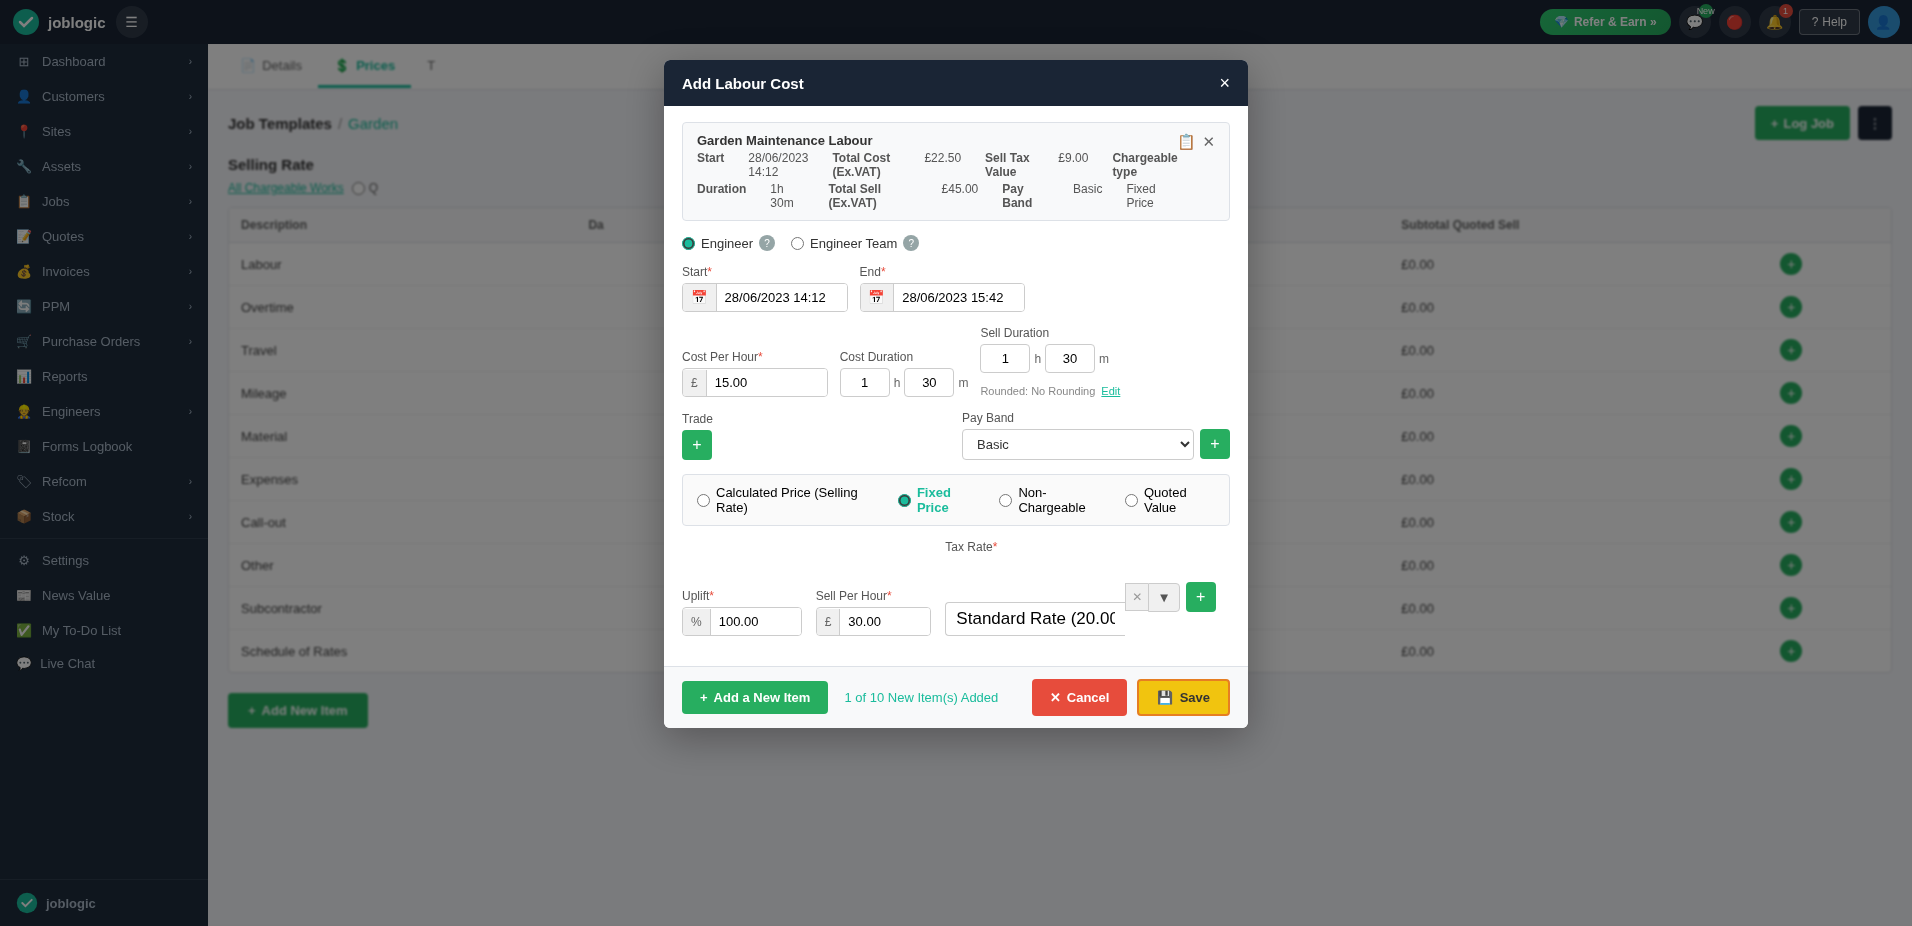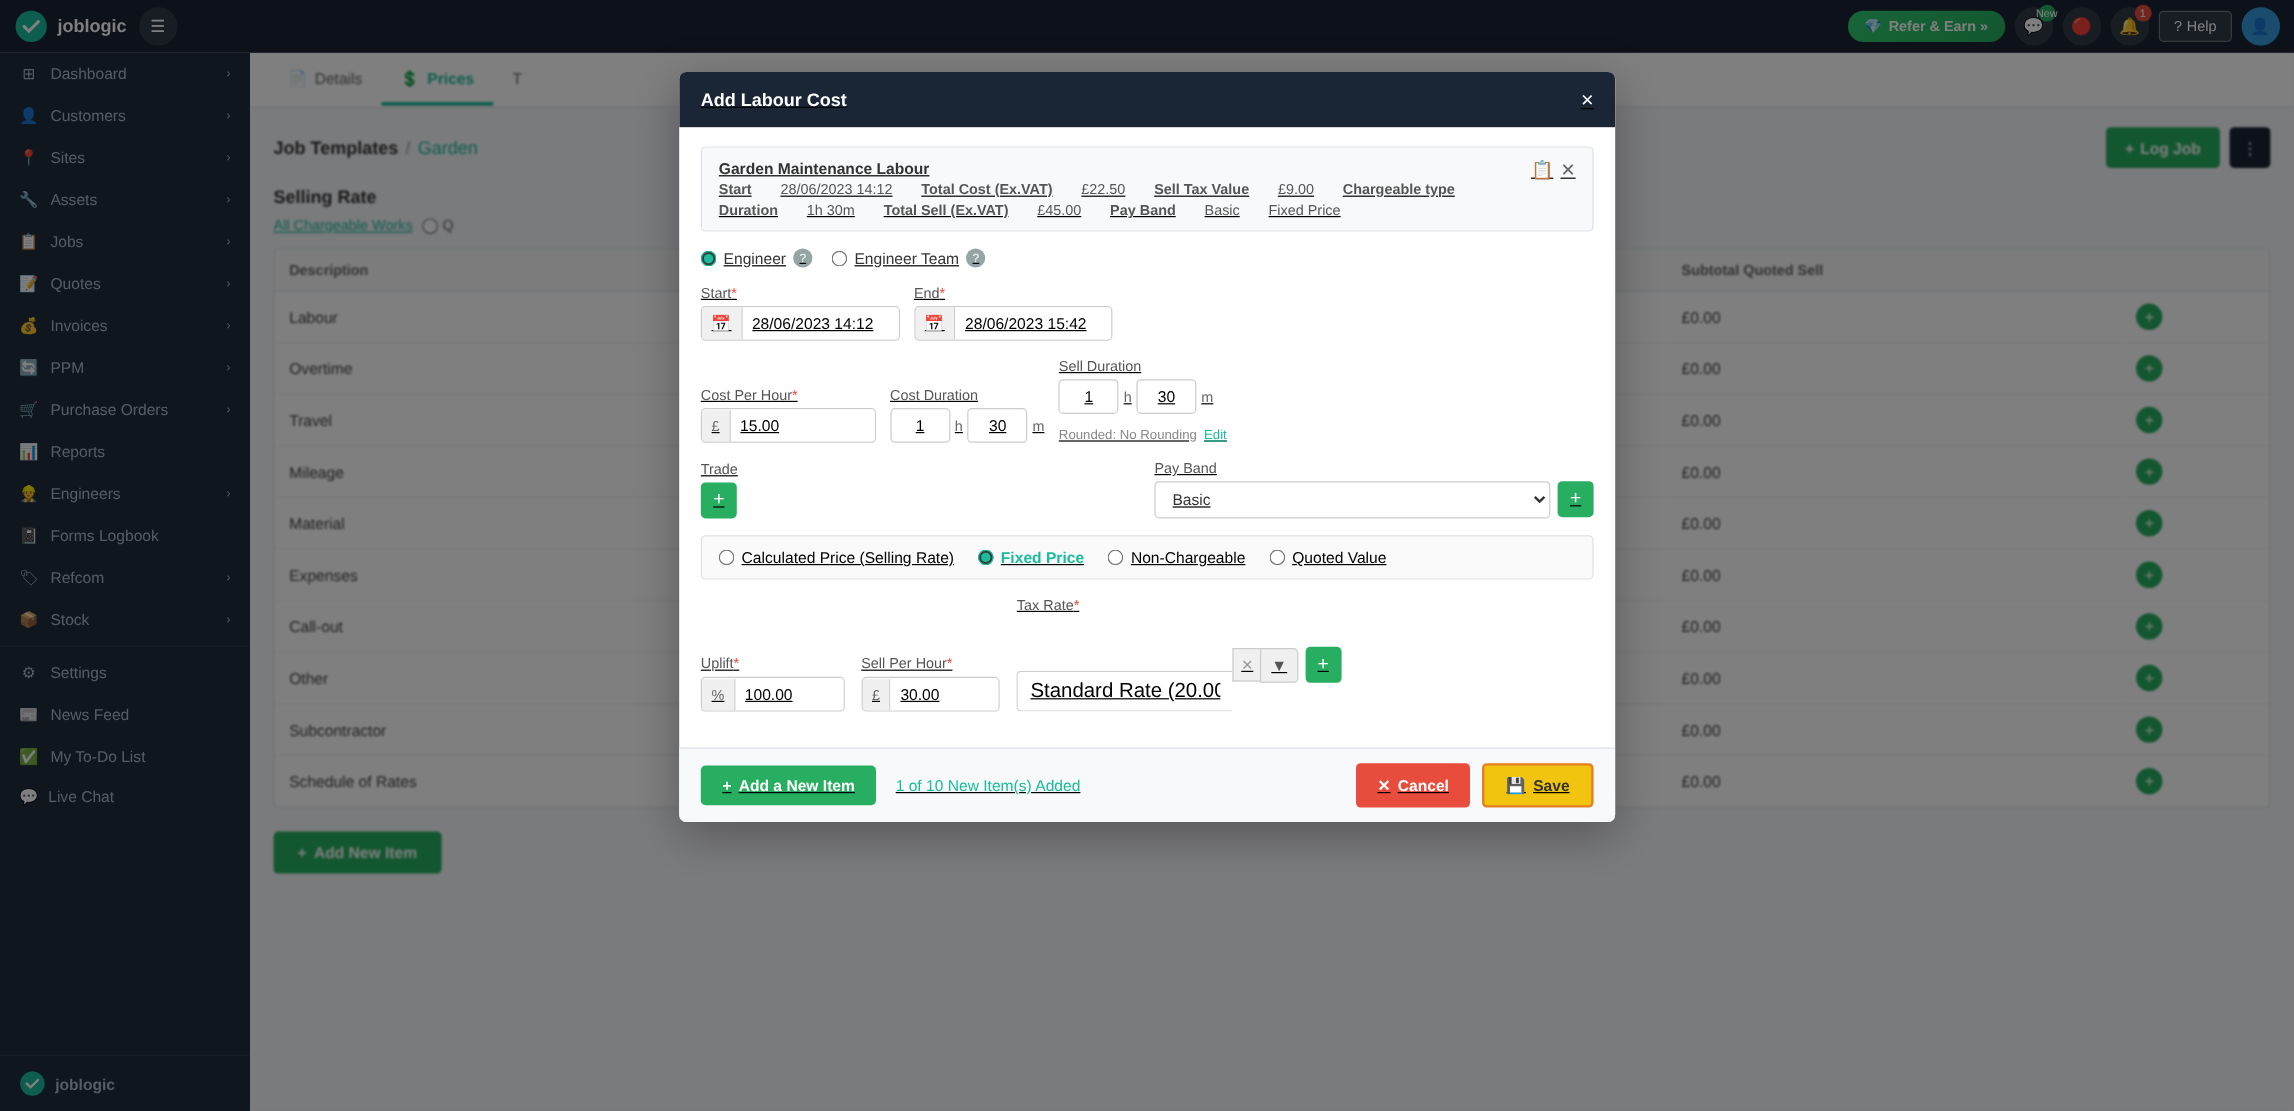--- a/index.html
+++ b/index.html
@@ -154,25 +154,24 @@
       position: fixed; top: 0; left: 0; right: 0; bottom: 0;
       background: rgba(0,0,0,0.5); z-index: 200;
       display: flex; align-items: flex-start; justify-content: center;
       padding-top: 60px;
     }
 
     
     .modal {
       background: #fff;
       border-radius: 6px;
-      width: 780px;
+      width: 584px;
       max-width: 95vw;
       box-shadow: 0 10px 40px rgba(0,0,0,0.3);
       overflow: hidden;
-      text-decoration: underline;
     }
     .modal-header {
       background: #1a2535;
       color: #fff;
       padding: 14px 18px;
       display: flex;
       align-items: center;
       justify-content: space-between;
       font-size: 15px;
       font-weight: 600;
@@ -464,21 +463,21 @@
   <div class="sidebar-divider"></div>
   <div class="sidebar-item">
     <div class="sidebar-item-left">
       <span class="sidebar-icon">⚙</span>
       <span>Settings</span>
     </div>
   </div>
   <div class="sidebar-item">
     <div class="sidebar-item-left">
       <span class="sidebar-icon">📰</span>
-      <span>News Feed</span>
+      <span>News Value</span>
     </div>
   </div>
   <div class="sidebar-item">
     <div class="sidebar-item-left">
       <span class="sidebar-icon">✅</span>
       <span>My To-Do List</span>
     </div>
   </div>
   <div class="live-chat-btn">
     <span>💬</span>

